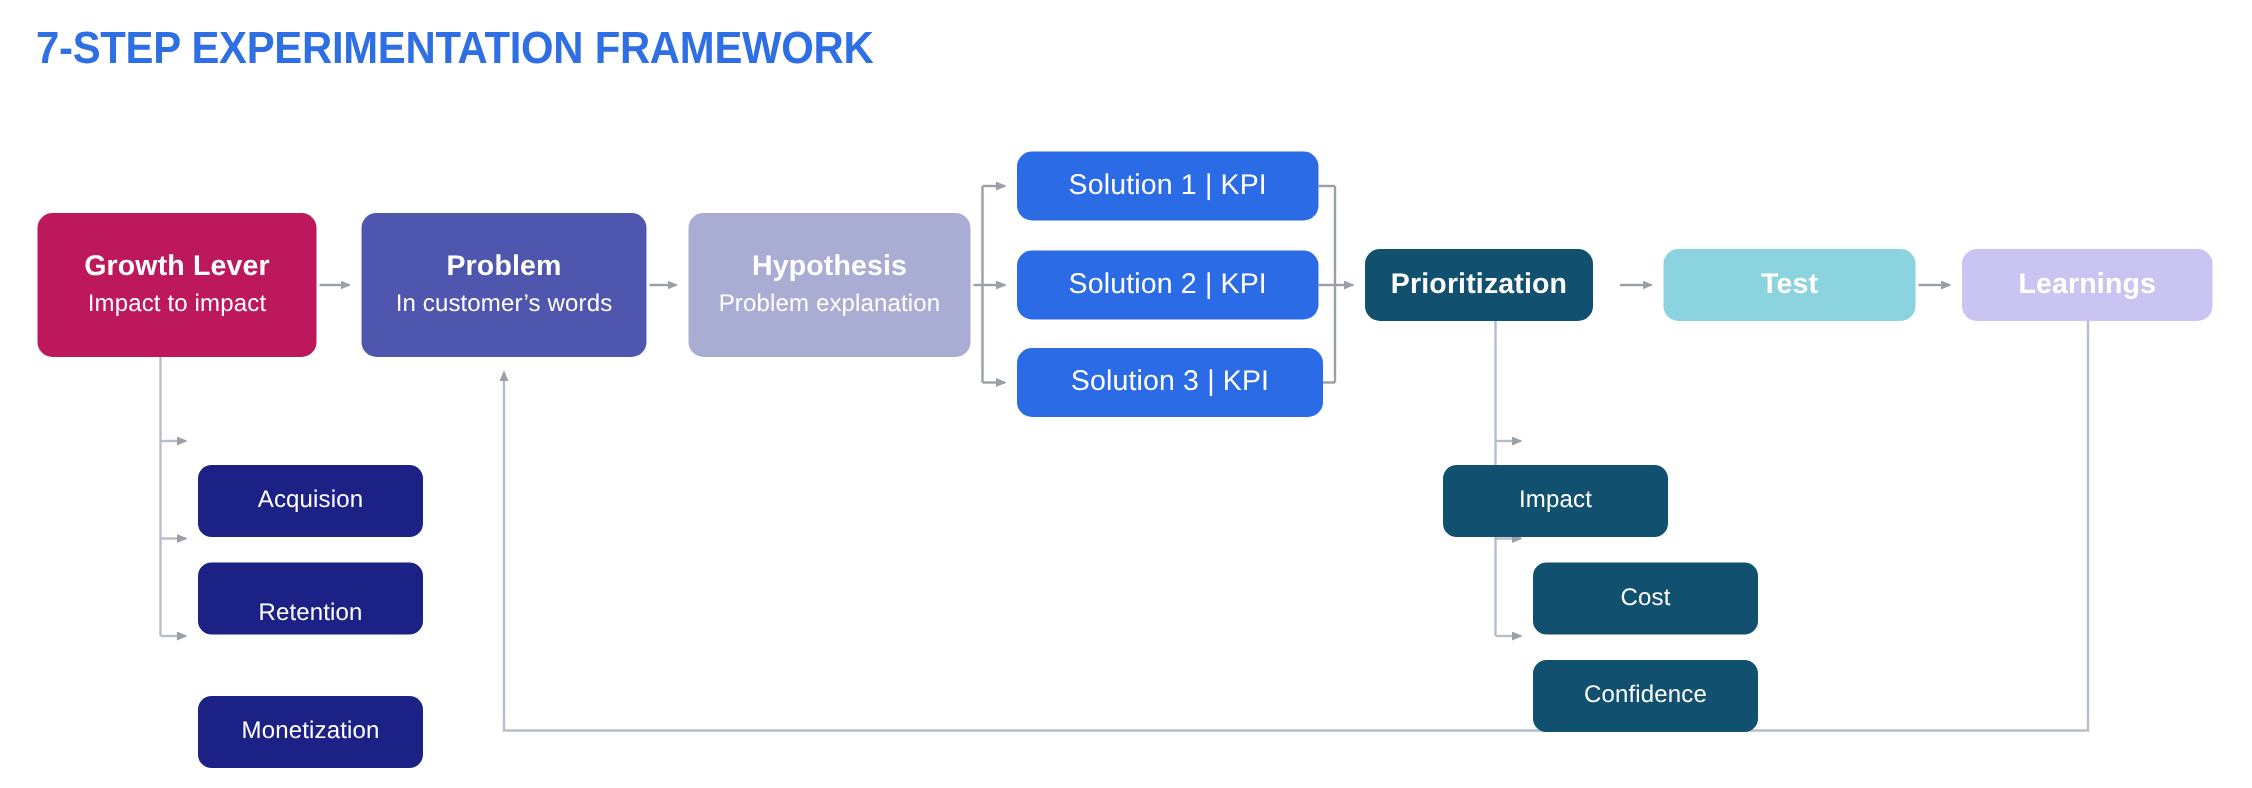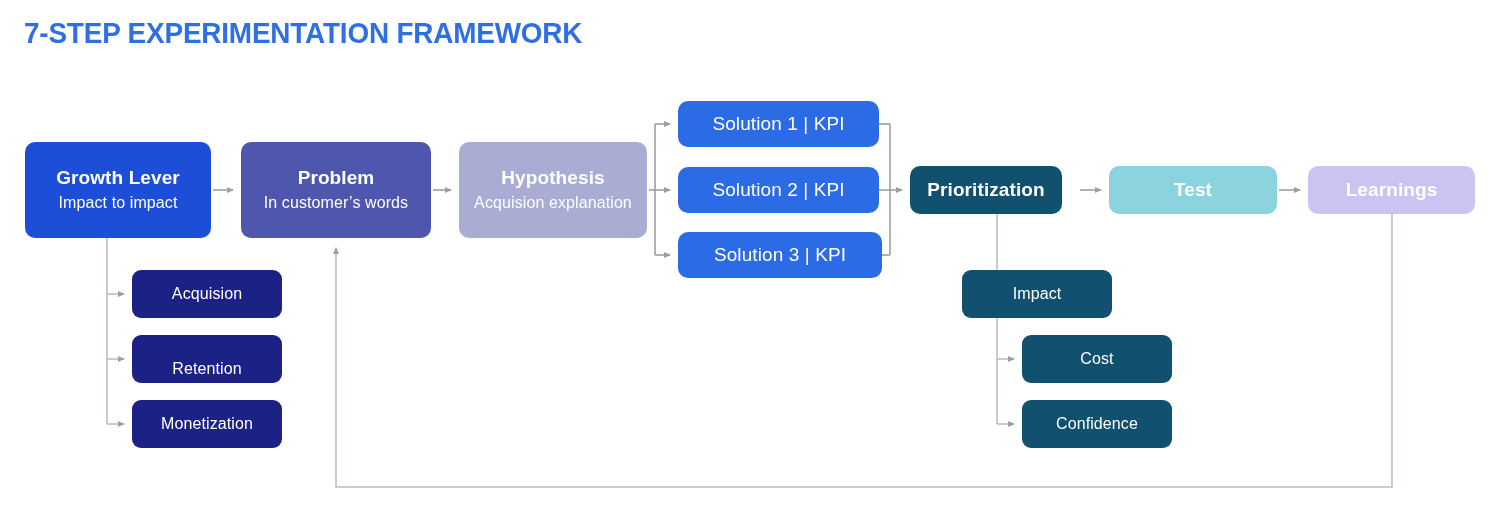--- a/index.html
+++ b/index.html
@@ -77,44 +77,45 @@
     font-size: 16px;
     font-weight: normal;
     margin-top: 4px;
     letter-spacing: 0.1px;
   }
   .node.single .title-main {
     font-size: 19px;
   }
   .node.small {
     border-radius: 9px;
+    margin-top: 40px;
   }
   .node.small .title-main {
     font-weight: normal;
     font-size: 16px;
   }
   .node.solution .title-main {
     font-size: 19px;
     font-weight: normal;
   }
 
   
-  #node-growth-lever   { left:25px;   top:142px; width:186px; height:96px;  background:#1d4ed8; }
+  #node-growth-lever   { left:25px;   top:142px; width:186px; height:96px;  background:#be185d; }
   #node-problem        { left:241px;  top:142px; width:190px; height:96px;  background:#4F56AE; }
   #node-hypothesis     { left:459px;  top:142px; width:188px; height:96px;  background:#A9ADD4; }
   #node-solution-1     { left:678px;  top:101px; width:201px; height:46px;  background:#2C6BE6; }
   #node-solution-2     { left:678px;  top:167px; width:201px; height:46px;  background:#2C6BE6; }
   #node-solution-3     { left:678px;  top:232px; width:204px; height:46px;  background:#2C6BE6; }
   #node-prioritization { left:910px;  top:166px; width:152px; height:48px;  background:#11506F; }
   #node-test           { left:1109px; top:166px; width:168px; height:48px;  background:#8BD4DF; }
   #node-learnings      { left:1308px; top:166px; width:167px; height:48px;  background:#C9C4F1; }
 
   #node-acquision      { left:132px;  top:270px; width:150px; height:48px;  background:#1B2185; }
   #node-retention      { left:132px;  top:335px; width:150px; height:48px;  background:#1B2185;justify-content:flex-end; }
-  #node-monetization   { left:132px;  top:400px; width:150px; height:48px;  background:#1B2185; }
+  #node-monetization   { left:132px;  top:424px; width:150px; height:48px;  background:#1B2185; }
 
   #node-impact         { left:962px; top:270px; width:150px; height:48px;  background:#11506F; }
   #node-cost           { left:1022px; top:335px; width:150px; height:48px;  background:#11506F; }
   #node-confidence     { left:1022px; top:400px; width:150px; height:48px;  background:#11506F; }
 </style>
 </head>
 <body>
 
 <div id="canvas">
 
@@ -168,21 +169,21 @@
     <span class="sub">Impact to impact</span>
   </div>
 
   <div class="node" id="node-problem">
     <span class="title-main">Problem</span>
     <span class="sub">In customer’s words</span>
   </div>
 
   <div class="node" id="node-hypothesis">
     <span class="title-main">Hypothesis</span>
-    <span class="sub">Acquision explanation</span>
+    <span class="sub">Problem explanation</span>
   </div>
 
   <div class="node single solution" id="node-solution-1">
     <span class="title-main">Solution 1 | KPI</span>
   </div>
   <div class="node single solution" id="node-solution-2">
     <span class="title-main">Solution 2 | KPI</span>
   </div>
   <div class="node single solution" id="node-solution-3">
     <span class="title-main">Solution 3 | KPI</span>

